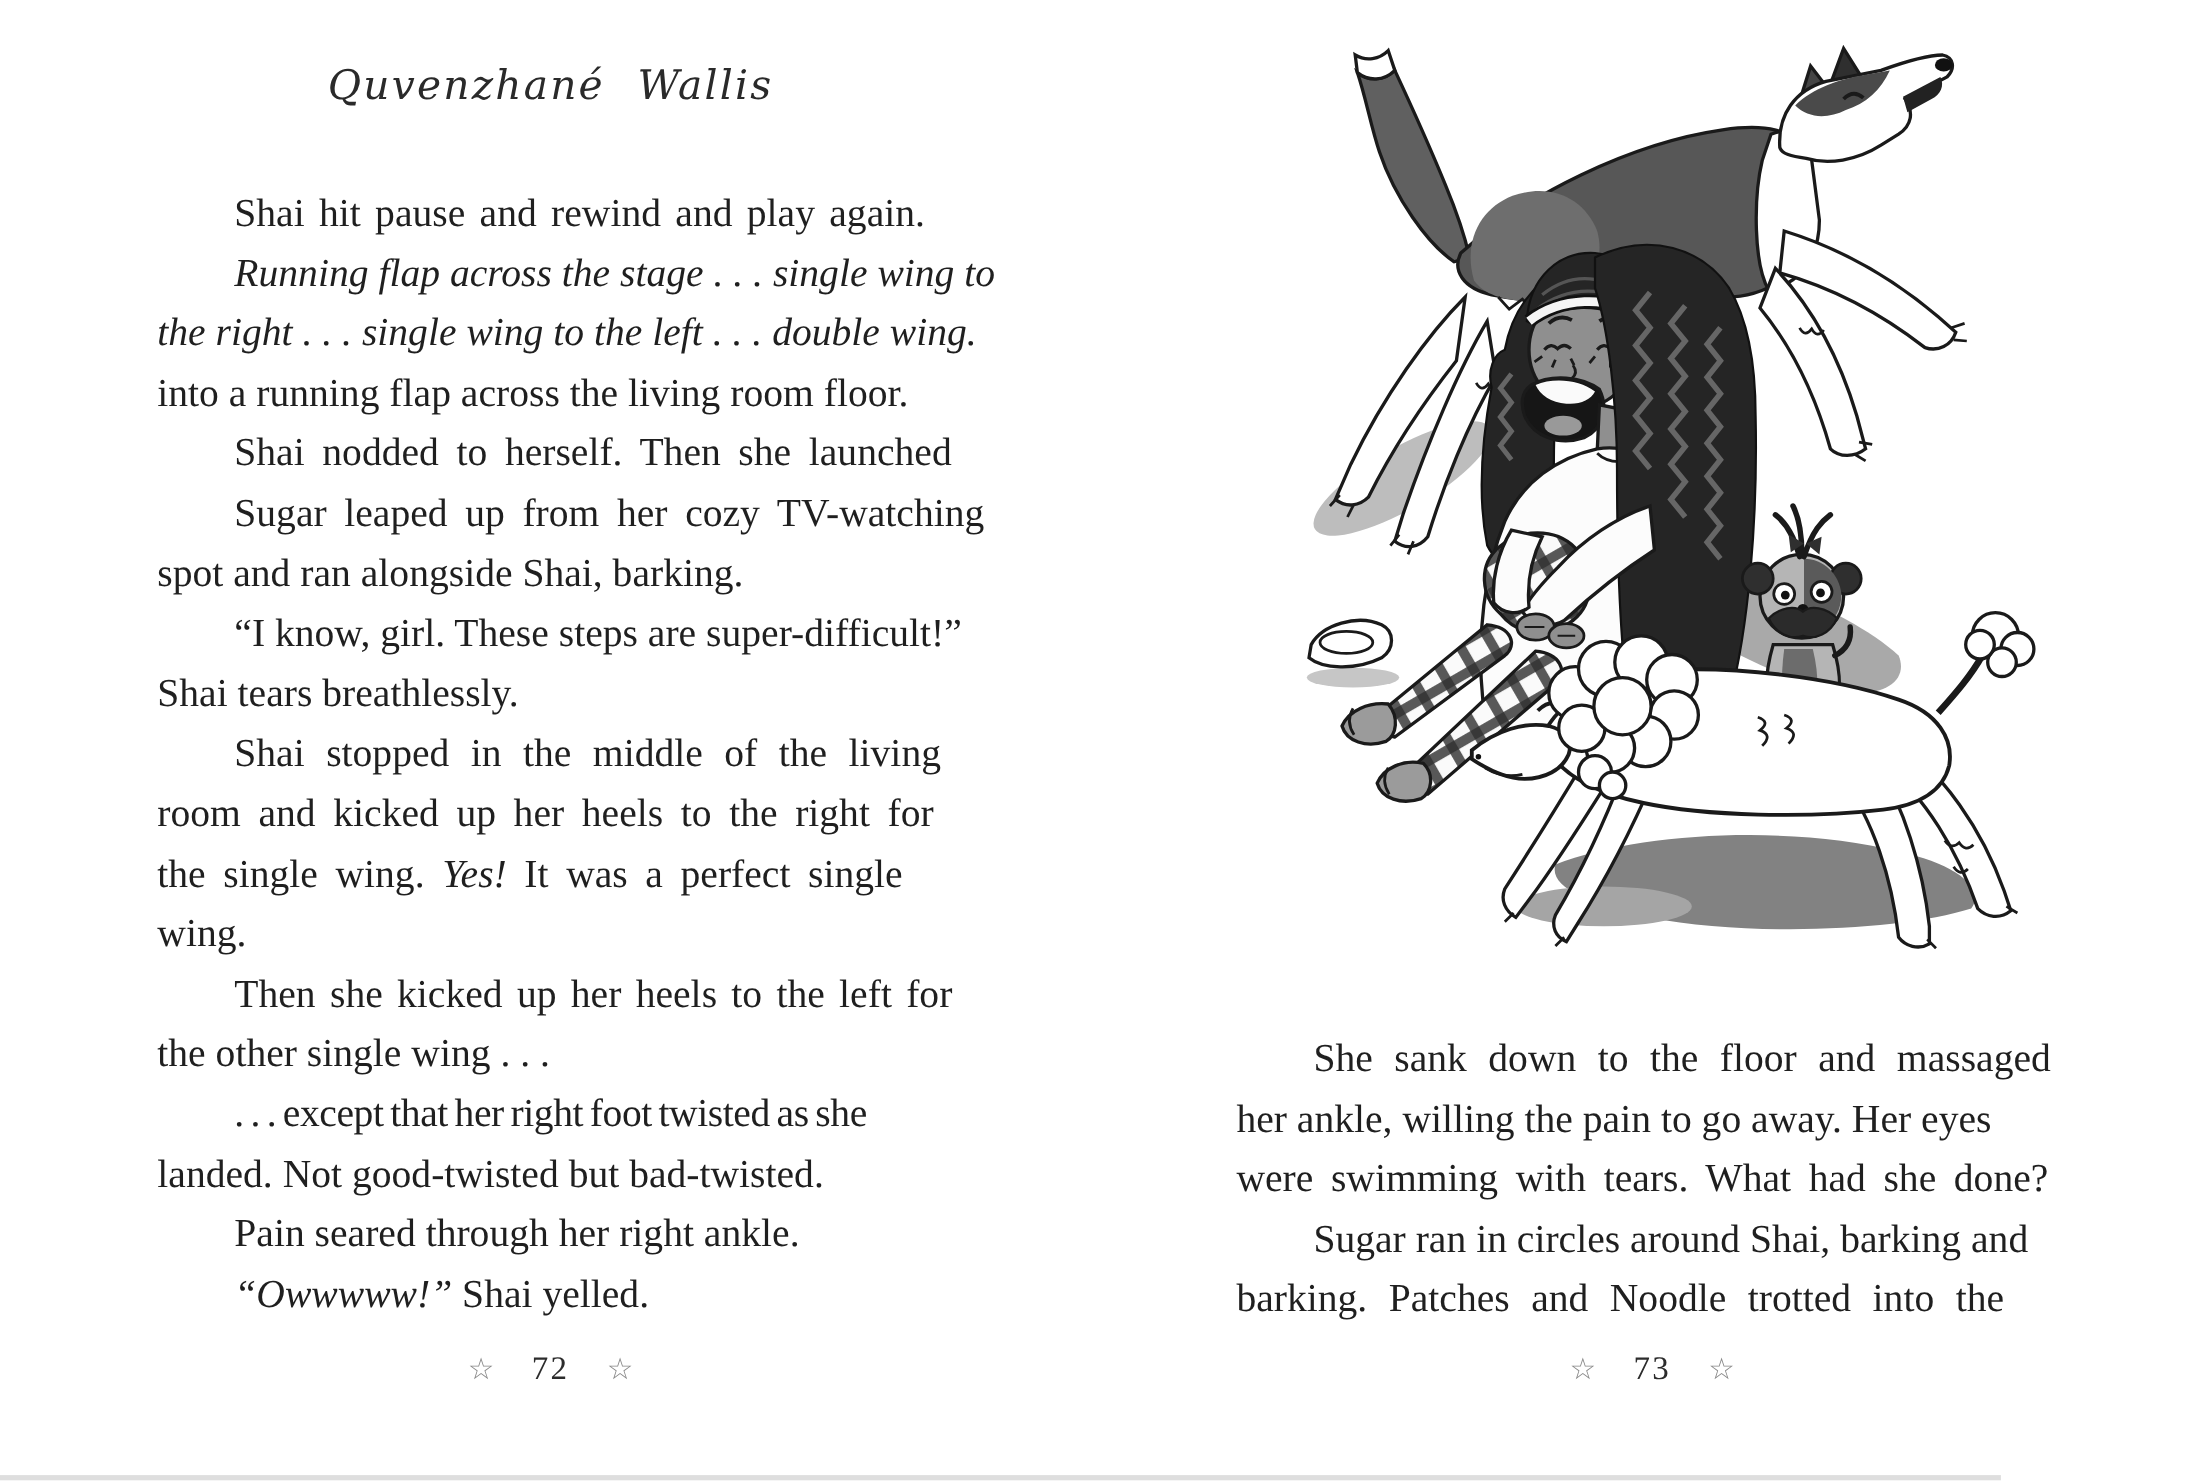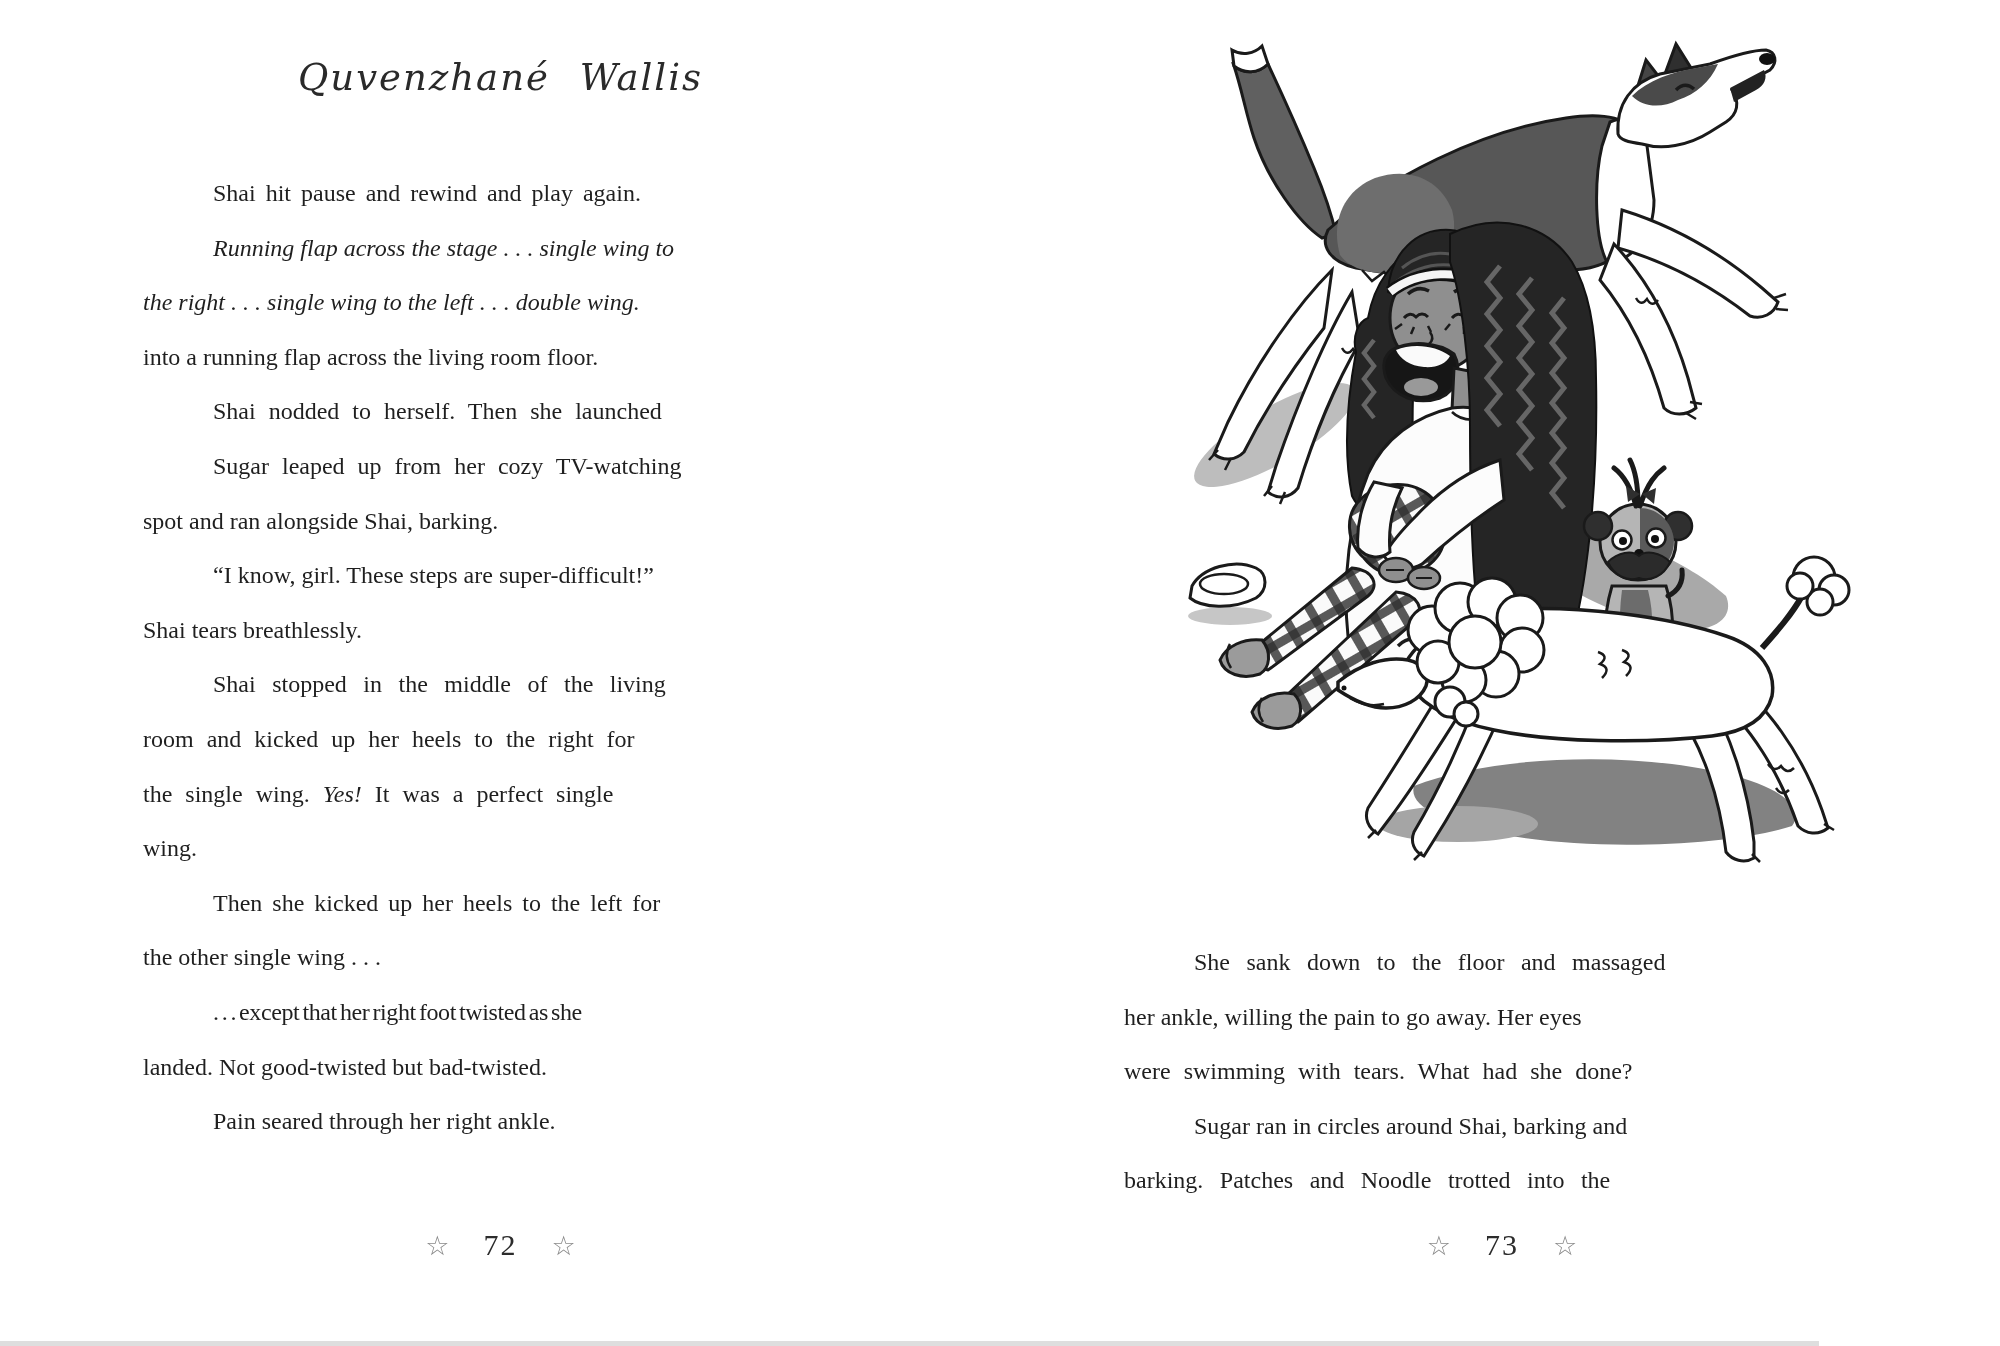--- a/index.html
+++ b/index.html
@@ -6,21 +6,21 @@
   #canvas {
     position:relative; width:1819px; height:1346px; background:#ffffff;
     font-family:"Liberation Serif","DejaVu Serif",serif; color:#1f1f1f;text-decoration:underline;
   }
   .running-header {
     position:absolute; left:143px; top:56px; width:715px; text-align:center;
     font-family:"DejaVu Serif","Liberation Serif",serif; font-style:italic;
     font-size:37px; letter-spacing:2px; word-spacing:16px; color:#2a2a2a;
   }
   .body-text {
-    position:absolute; font-size:24px; line-height:54.6px; white-space:nowrap;
+    position:absolute; font-size:36px; line-height:54.6px; white-space:nowrap;
     color:#1f1f1f;
   }
   .body-text.left  { left:143px;  top:166px; width:715px; }
   .body-text.right { left:1124px; top:935px; width:700px; }
   .ln { height:54.6px; }
   .ind { padding-left:70px; }
   .it { font-style:italic; }
   .ws1 { word-spacing:4px; }
   .ws2 { word-spacing:7px; }
   .ws3 { word-spacing:10.5px; }
@@ -55,20 +55,21 @@
     <div class="ln"><span>Shai tears breathlessly.</span></div>
     <div class="ln ind ws3"><span>Shai stopped in the middle of the living</span></div>
     <div class="ln ws2"><span>room and kicked up her heels to the right for</span></div>
     <div class="ln ws2"><span>the single wing. </span><span class="it">Yes!</span><span> It was a perfect single</span></div>
     <div class="ln"><span>wing.</span></div>
     <div class="ln ind ws1"><span>Then she kicked up her heels to the left for</span></div>
     <div class="ln"><span>the other single wing . . .</span></div>
     <div class="ln ind tight"><span>. . . except that her right foot twisted as she</span></div>
     <div class="ln"><span>landed. Not good-twisted but bad-twisted.</span></div>
     <div class="ln ind"><span>Pain seared through her right ankle.</span></div>
+    <div class="ln ind"><span class="it">“Owwwww!”</span><span> Shai yelled.</span></div>
   </div>
 
   <div class="pageno left">
     <span class="star">☆</span>
     <span class="num">72</span>
     <span class="star">☆</span>
   </div>
 
   <svg class="illustration" viewBox="0 0 690 880" xmlns="http://www.w3.org/2000/svg">
     <defs>

